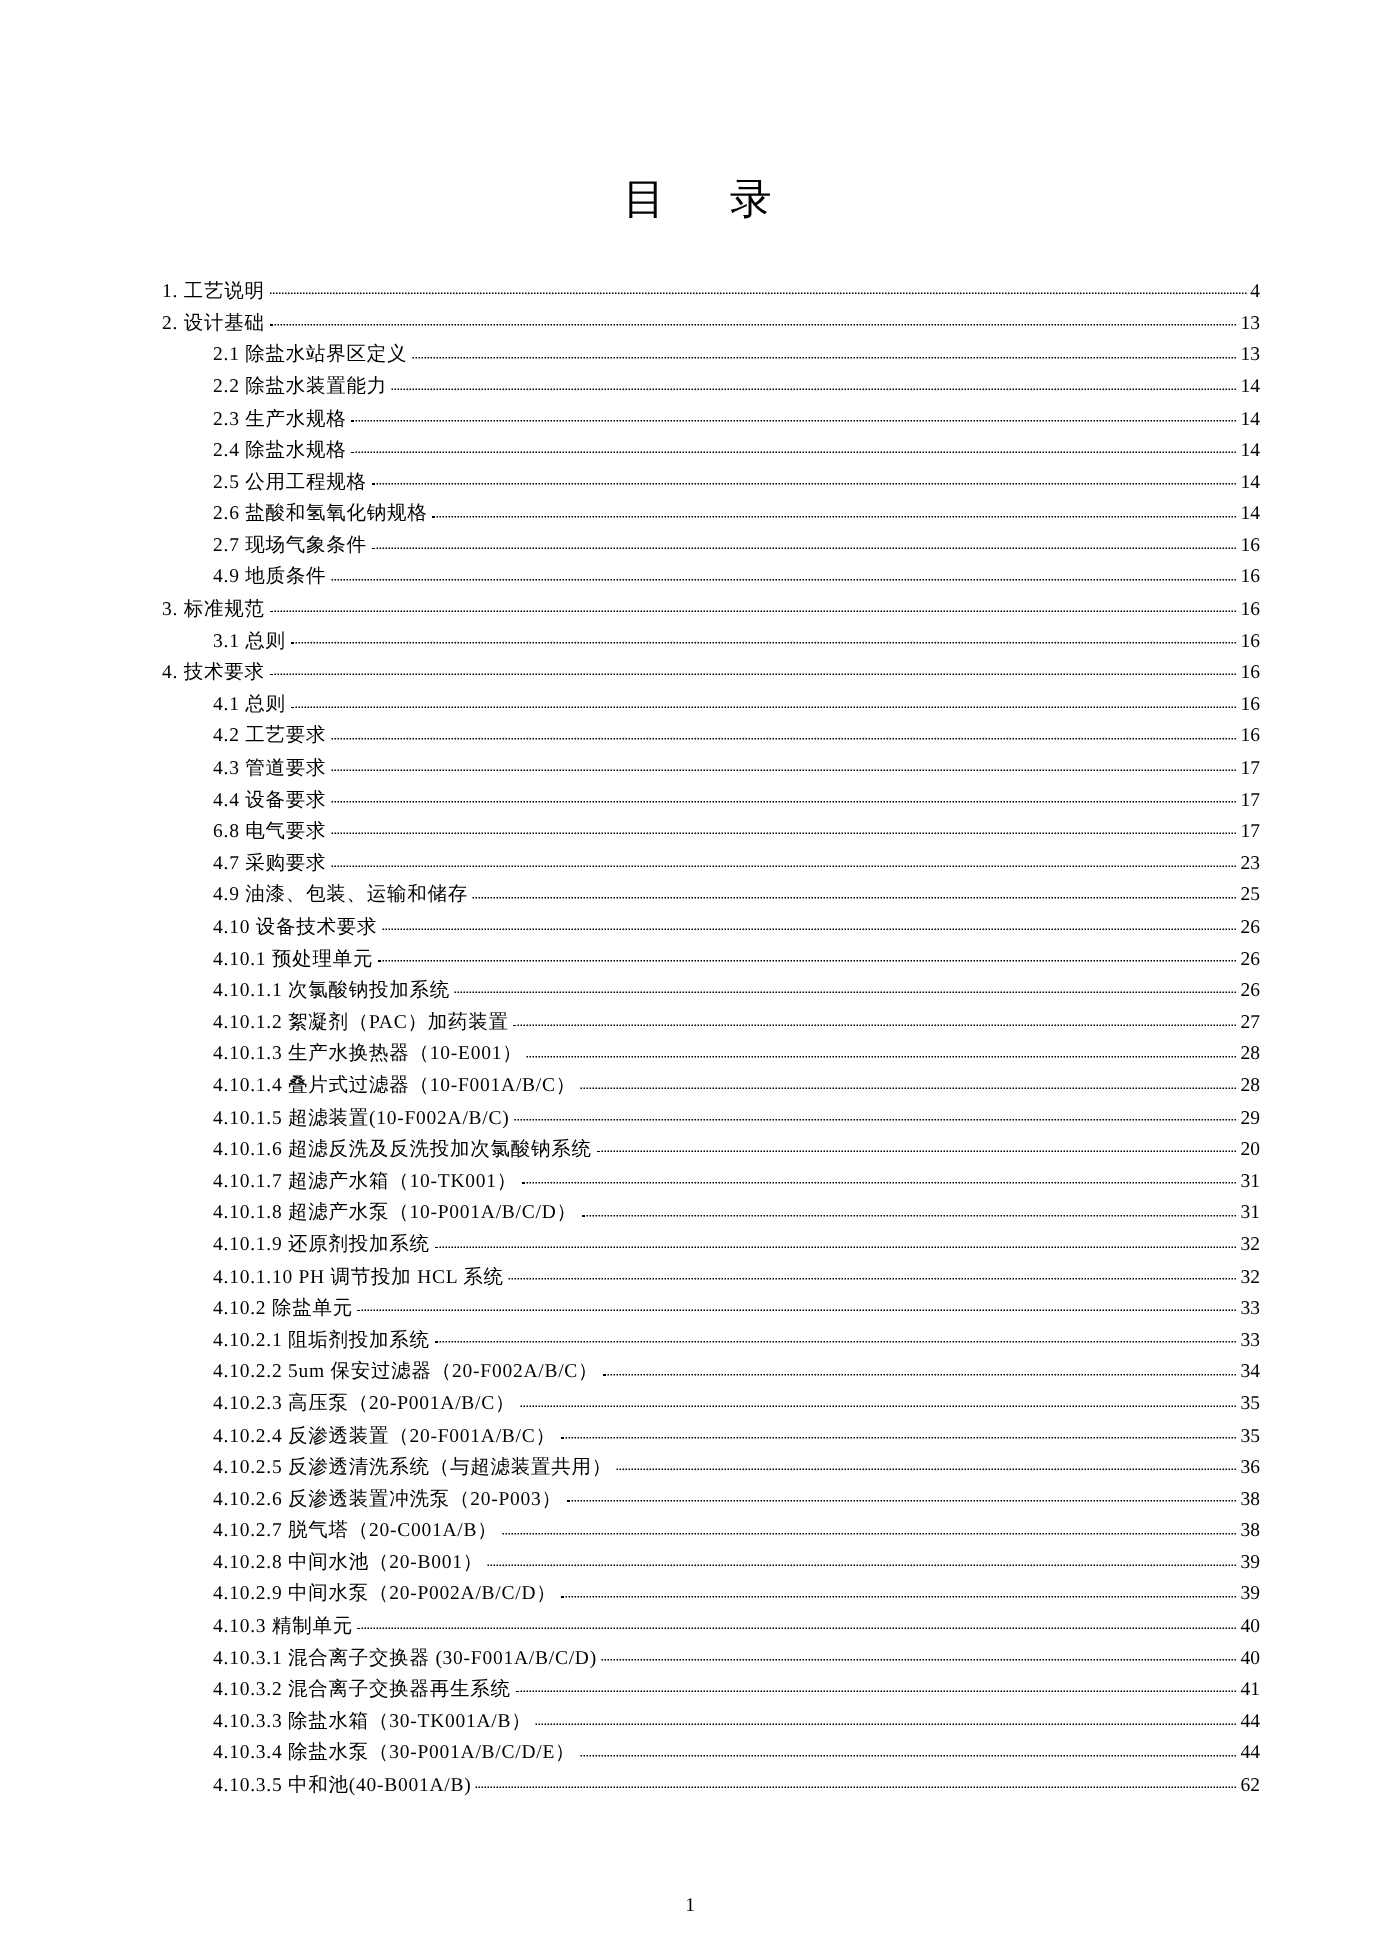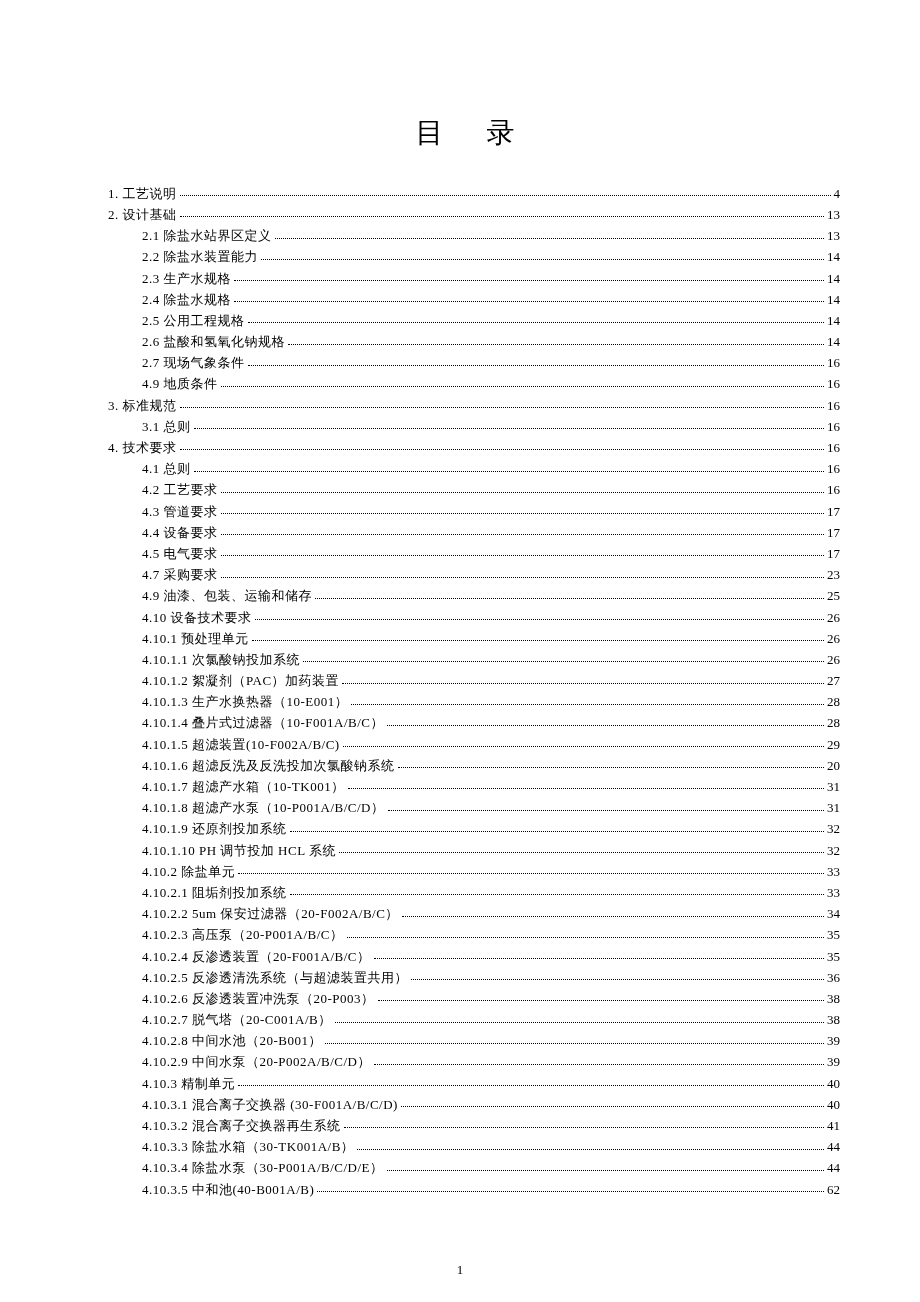--- a/index.html
+++ b/index.html
@@ -144,21 +144,21 @@
         <span class="toc-label">4.3 管道要求</span>
         <span class="toc-dots"></span>
         <span class="toc-page">17</span>
       </div>
       <div class="toc-row indent-1">
         <span class="toc-label">4.4 设备要求</span>
         <span class="toc-dots"></span>
         <span class="toc-page">17</span>
       </div>
       <div class="toc-row indent-1">
-        <span class="toc-label">4.5 电气要求</span>
+        <span class="toc-label">6.8 电气要求</span>
         <span class="toc-dots"></span>
         <span class="toc-page">17</span>
       </div>
       <div class="toc-row indent-1">
         <span class="toc-label">4.7 采购要求</span>
         <span class="toc-dots"></span>
         <span class="toc-page">23</span>
       </div>
       <div class="toc-row indent-1">
         <span class="toc-label">4.9 油漆、包装、运输和储存</span>

